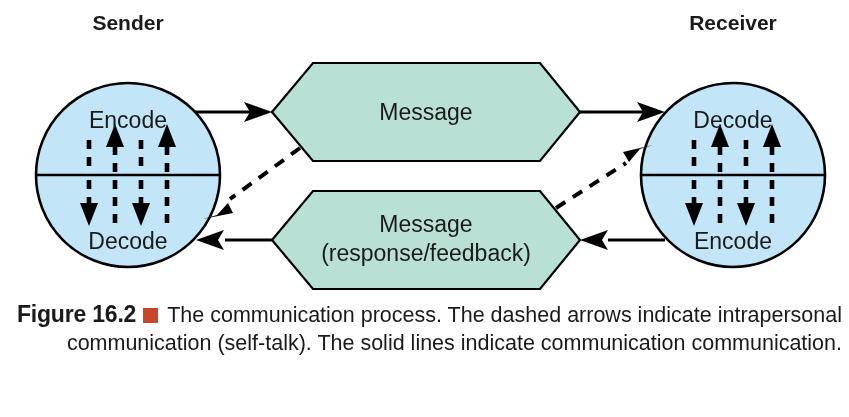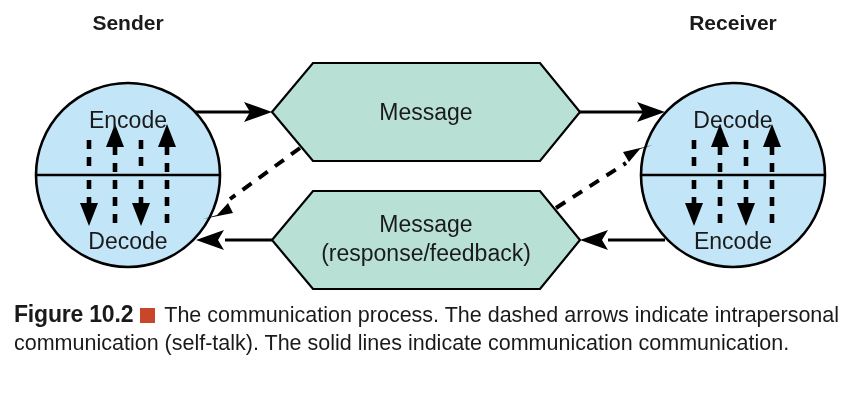--- a/index.html
+++ b/index.html
@@ -10,20 +10,21 @@
   body {
     width: 849px;
     height: 417px;
     font-family: "Liberation Sans", sans-serif;
     overflow: hidden;
   }
   #figure-root {
     position: relative;
     width: 849px;
     height: 331px;
+    text-align: right;
   }
   svg.diagram {
     display: block;
     position: absolute;
     top: 0; left: 0;
     width: 849px;
     height: 300px;
   }
   .shape-fill-circle { fill: #c3e5f8; stroke: #000000; stroke-width: 2.6; }
   .shape-fill-hex { fill: #b9e0d5; stroke: #000000; stroke-width: 2.2; }
@@ -186,16 +187,16 @@
     </g>
 
     <g>
       <line class="dashed-arrow-line" x1="556" y1="208" x2="626" y2="163"></line>
       <polygon class="arrowhead" points="653,145 623,152 629,162 640,149"></polygon>
     </g>
 
   </svg>
 
   <div class="caption-block">
-    <span class="caption-figno">Figure 10.2</span><span class="caption-marker"></span><span>The communication process. The dashed arrows indicate intrapersonal communication (self-talk). The solid lines indicate communication communication.</span>
+    <span class="caption-figno">Figure 16.2</span><span class="caption-marker"></span><span>The communication process. The dashed arrows indicate intrapersonal communication (self-talk). The solid lines indicate communication communication.</span>
   </div>
 
 </div>
 
 </body></html>

